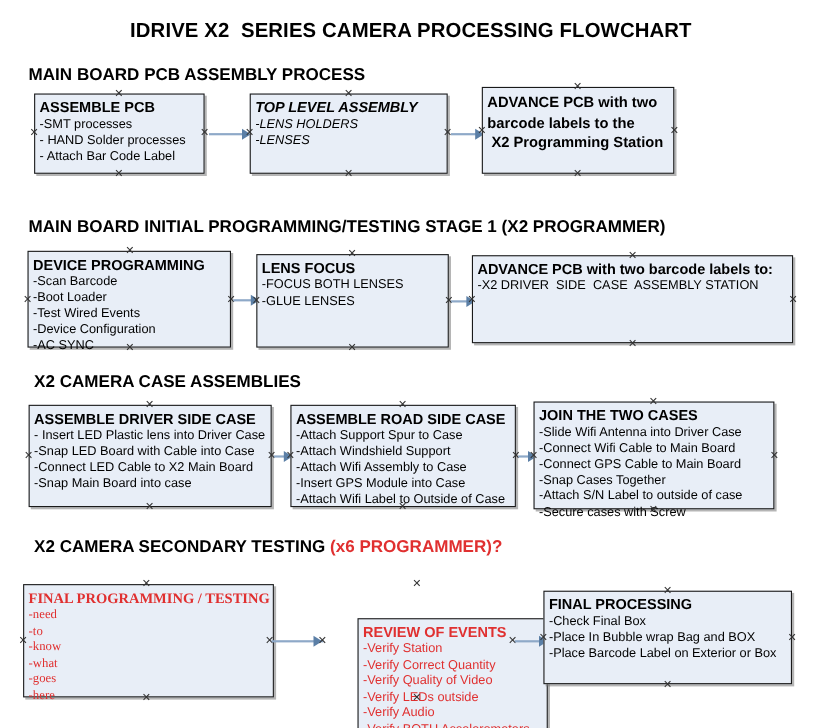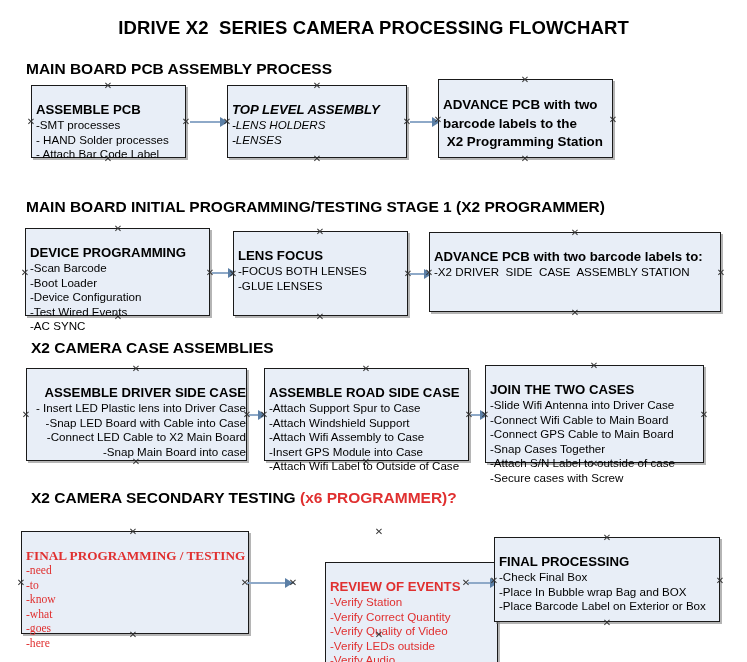--- a/index.html
+++ b/index.html
@@ -45,21 +45,21 @@
   }
 
   
   .box {
     position: absolute;
     box-sizing: border-box;
     background: #e8eef7;
     border: 1.3px solid #1a1a1a;
     box-shadow: 2px 2px 0 rgba(120,120,120,0.55);
     overflow: visible;
-    padding: 16px 0 0 4px;
+    padding: 4px 0 0 4px;
   }
   .box .hdr {
     font-size: 13.2px;
     font-weight: bold;
     line-height: 16px;
     white-space: pre;
     margin-bottom: 0px;
   }
   .box .line {
     font-size: 11.6px;
@@ -151,22 +151,22 @@
   <span class="handle" style="left:438px; top:119px;"></span>
   <span class="handle" style="left:613px; top:119px;"></span>
   <span class="handle" style="left:525px; top:158px;"></span>
 
   <div class="section-title" style="left:26px; top:198px;">MAIN BOARD INITIAL PROGRAMMING/TESTING STAGE 1 (X2 PROGRAMMER)</div>
 
   <div class="box" style="left:25px; top:228px; width:185px; height:88px;">
     <div class="hdr">DEVICE PROGRAMMING</div>
     <div class="line">-Scan Barcode</div>
     <div class="line">-Boot Loader</div>
+    <div class="line">-Test Wired Events</div>
     <div class="line">-Device Configuration</div>
-    <div class="line">-Test Wired Events</div>
     <div class="line">-AC SYNC</div>
   </div>
   <span class="handle" style="left:118px; top:228px;"></span>
   <span class="handle" style="left:25px;  top:272px;"></span>
   <span class="handle" style="left:210px; top:272px;"></span>
   <span class="handle" style="left:118px; top:316px;"></span>
 
   <div class="conn" style="left:212px; top:272px; width:22px;"></div>
   <div class="arrowhead" style="left:228px; top:268px;"></div>
 
@@ -187,21 +187,21 @@
     <div class="hdr">ADVANCE PCB with two barcode labels to:</div>
     <div class="line">-X2 DRIVER  SIDE  CASE  ASSEMBLY STATION</div>
   </div>
   <span class="handle" style="left:575px; top:232px;"></span>
   <span class="handle" style="left:429px; top:272px;"></span>
   <span class="handle" style="left:721px; top:272px;"></span>
   <span class="handle" style="left:575px; top:312px;"></span>
 
   <div class="section-title" style="left:31px; top:339px;">X2 CAMERA CASE ASSEMBLIES</div>
 
-  <div class="box" style="left:26px; top:368px; width:221px; height:93px;text-align:right;">
+  <div class="box" style="left:26px; top:368px; width:221px; height:93px;">
     <div class="hdr">ASSEMBLE DRIVER SIDE CASE</div>
     <div class="line">- Insert LED Plastic lens into Driver Case</div>
     <div class="line">-Snap LED Board with Cable into Case</div>
     <div class="line">-Connect LED Cable to X2 Main Board</div>
     <div class="line">-Snap Main Board into case</div>
   </div>
   <span class="handle" style="left:136px; top:368px;"></span>
   <span class="handle" style="left:26px;  top:414px;"></span>
   <span class="handle" style="left:247px; top:414px;"></span>
   <span class="handle" style="left:136px; top:461px;"></span>

